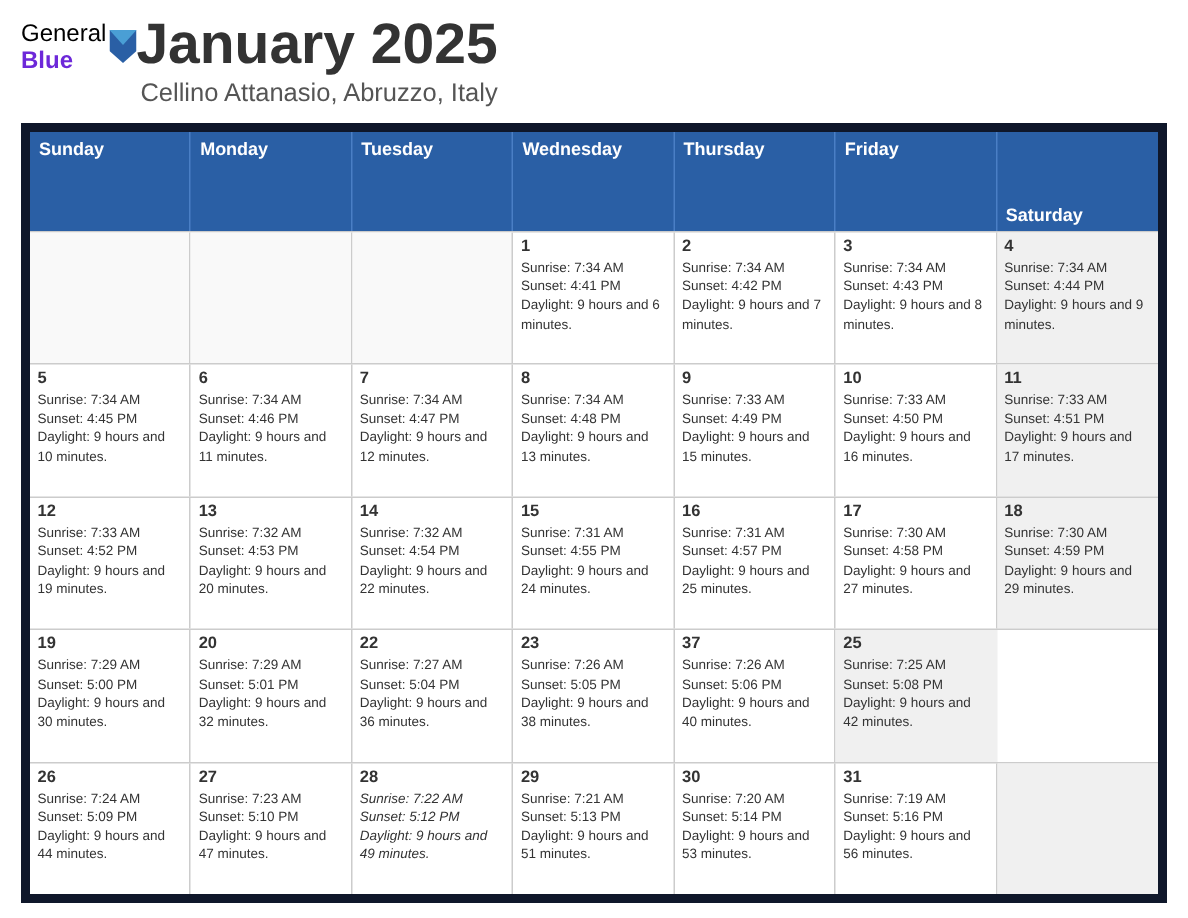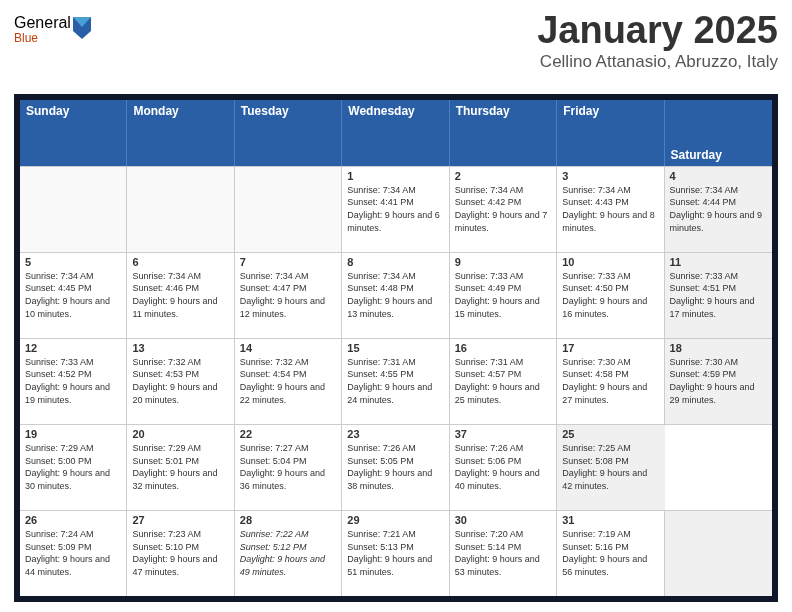--- a/index.html
+++ b/index.html
@@ -13,37 +13,37 @@
     .page {
       width: 792px;
       height: 612px;
       display: flex;
       flex-direction: column;
       padding: 10px 14px 10px 14px;
     }
     .header {
       display: flex;
       align-items: flex-start;
-      justify-content: space-between;
-      margin-bottom: 22px;
+      justify-content: flex-start;
+      margin-bottom: 10px;
     }
     .logo {
       display: flex;
       align-items: center;
       margin-top: 4px;
     }
     .logo-text {
       display: flex;
       flex-direction: column;
       line-height: 1.1;
     }
     .logo-blue {
-      font-size: 12px;
-      font-weight: normal;
-      color: #c2410c;
+      font-size: 16px;
+      font-weight: bold;
+      color: #6d28d9;
     }
     .logo-icon {
       width: 18px;
       height: 22px;
       margin-left: 2px;
       margin-top: -2px;
     }
     .title-block {
       text-align: right;
     }

